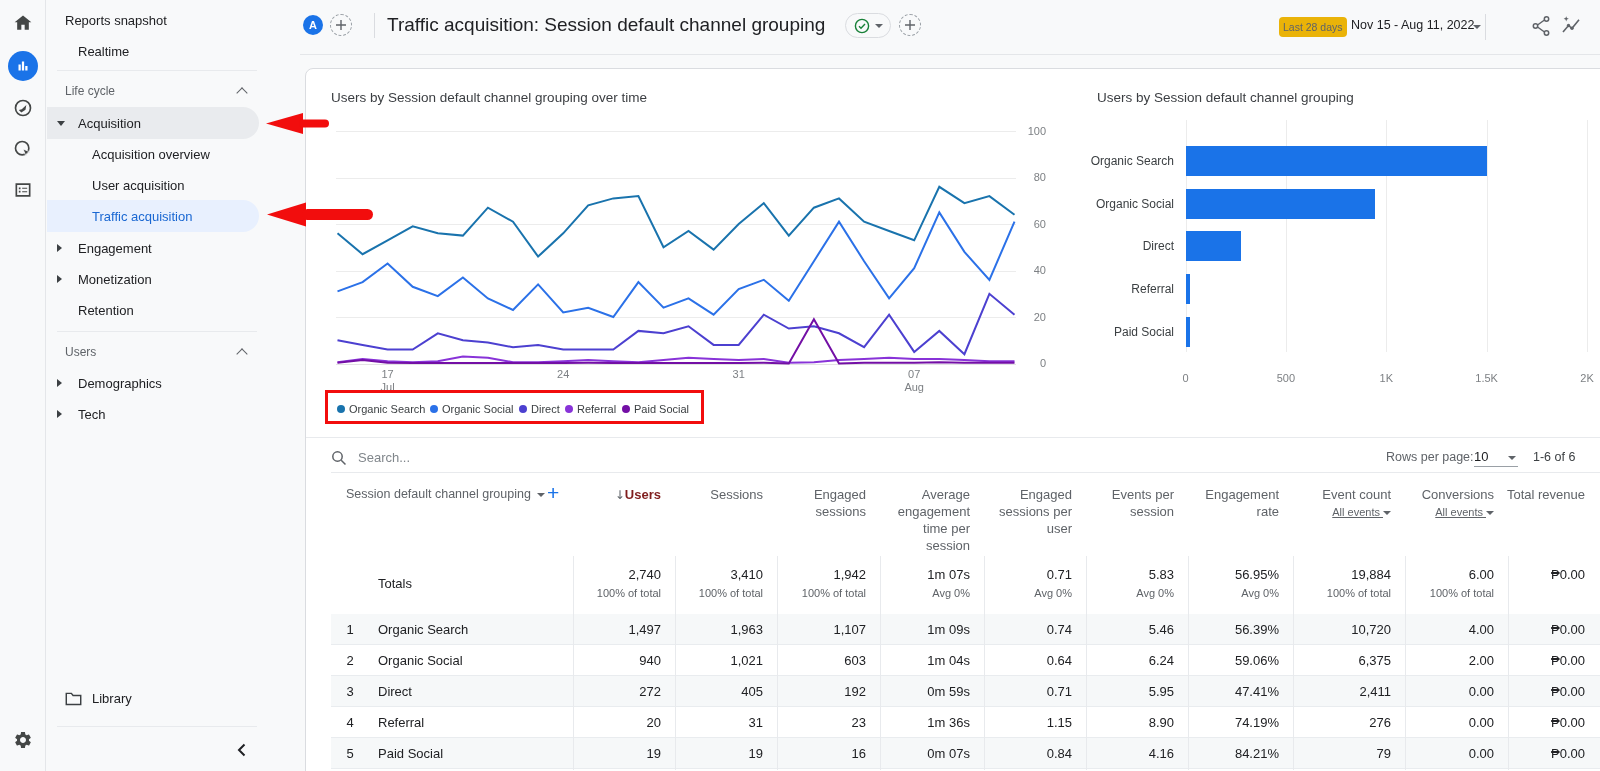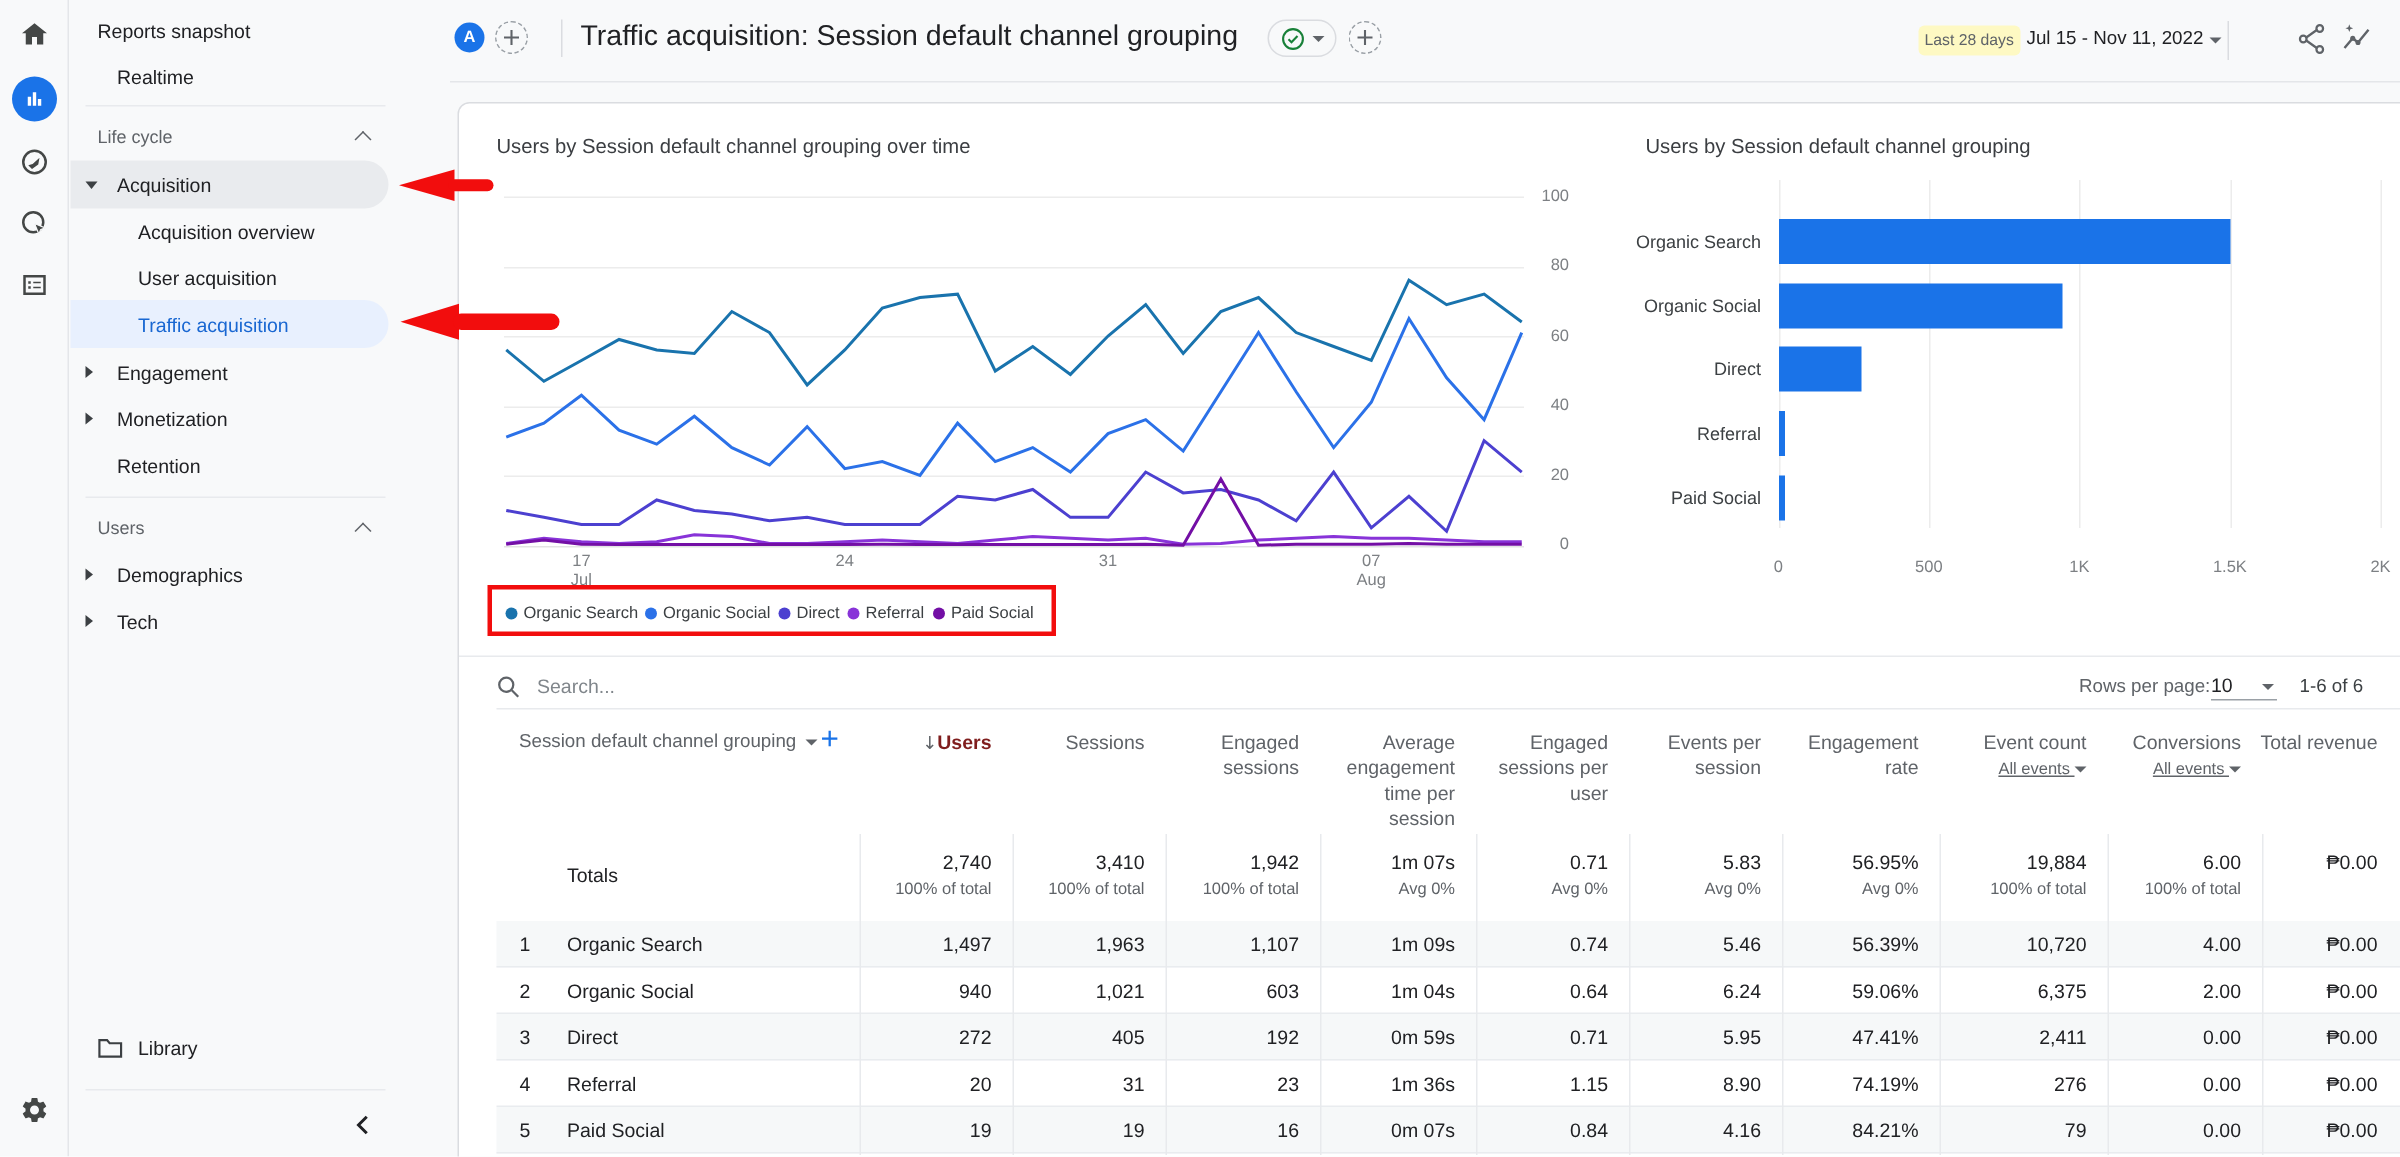--- a/index.html
+++ b/index.html
@@ -23,21 +23,21 @@
   
   #ctheader { left:300px; top:0; width:1300px; height:55px; border-bottom:1px solid #e4e6e9; background:#f8f9fa; }
   #avatar { left:303px; top:15px; width:20px; height:20px; border-radius:50%; background:#1a73e8; color:#fff; font-size:11px; font-weight:bold; display:flex; align-items:center; justify-content:center; }
   .dashed-plus { position:absolute; width:22px; height:22px; border:1px dashed #9aa0a6; border-radius:50%; color:#5f6368; display:flex; align-items:center; justify-content:center; }
   .dashed-plus svg { display:block; }
   #hdr-divider { left:374px; top:13px; width:1px; height:25px; background:#dadce0; }
   #page-title { left:387px; top:14px; font-size:19px; color:#202124; letter-spacing:0; white-space:nowrap; }
   #check-pill { left:845px; top:13px; width:46px; height:25px; border:1px solid #dadce0; border-radius:13px; display:flex; align-items:center; justify-content:center; gap:5px; background:#fff0; }
   .caret-down { width:0; height:0; border-top:4px solid #5f6368; border-left:4px solid transparent; border-right:4px solid transparent; }
   #hdr-right { left:1270px; top:0; width:330px; height:55px; }
-  #range-chip { position:absolute; left:9px; top:17px; height:20px; background:#fef9c3; border-radius:4px; font-size:10.5px; color:#5f6368; display:flex; align-items:center; padding:0 4px; }
+  #range-chip { position:absolute; left:9px; top:17px; height:20px; background:#eab308; border-radius:4px; font-size:10.5px; color:#5f6368; display:flex; align-items:center; padding:0 4px; }
   #range-text { position:absolute; left:81px; top:18px; font-size:12.5px; color:#202124; white-space:nowrap; }
   #range-caret { position:absolute; left:203px; top:25px; }
   #hdr-vdiv { position:absolute; left:215px; top:14px; width:1px; height:26px; background:#dadce0; }
   
   #card { left:305px; top:68px; width:1400px; height:820px; background:#fff; border:1px solid #dadce0; border-radius:8px; }
   #card-divider { left:306px; top:437px; width:1294px; height:1px; background:#e8eaed; }
   .chart-title { position:absolute; font-size:13.5px; color:#3b3e42; }
   .gridline-h { position:absolute; height:1px; background:#ececec; }
   .gridline-v { position:absolute; width:1px; background:#ececec; }
   .axis-label { position:absolute; font-size:11px; color:#7d8084; }
@@ -192,21 +192,21 @@
     </svg>
     <span class="caret-down"></span>
   </div>
   <div class="dashed-plus" style="left:899px; top:14px;">
     <svg width="12" height="12" viewBox="0 0 12 12">
         <path d="M6 1v10M1 6h10" stroke="#5f6368" stroke-width="1.4"></path>
       </svg>
   </div>
   <div id="hdr-right" class="abs">
     <div id="range-chip">Last 28 days</div>
-    <div id="range-text">Jul 15 - Nov 11, 2022</div>
+    <div id="range-text">Nov 15 - Aug 11, 2022</div>
     <span class="caret-down" id="range-caret"></span>
     <div id="hdr-vdiv"></div>
     <svg class="abs" style="left:261px; top:15px;" width="20" height="22" viewBox="0 0 20 22">
       <circle cx="15.5" cy="4" r="2.2" fill="none" stroke="#5f6368" stroke-width="1.5"></circle>
       <circle cx="4.5" cy="11" r="2.2" fill="none" stroke="#5f6368" stroke-width="1.5"></circle>
       <circle cx="15.5" cy="18" r="2.2" fill="none" stroke="#5f6368" stroke-width="1.5"></circle>
       <path d="M6.5 10l7-5M6.5 12l7 5" stroke="#5f6368" stroke-width="1.5"></path>
     </svg>
     <svg class="abs" style="left:290px; top:15px;" width="22" height="22" viewBox="0 0 22 22">
       <path d="M3 17l5.5-6.5 3.5 2.8 7-8.5" fill="none" stroke="#5f6368" stroke-width="1.6"></path>

